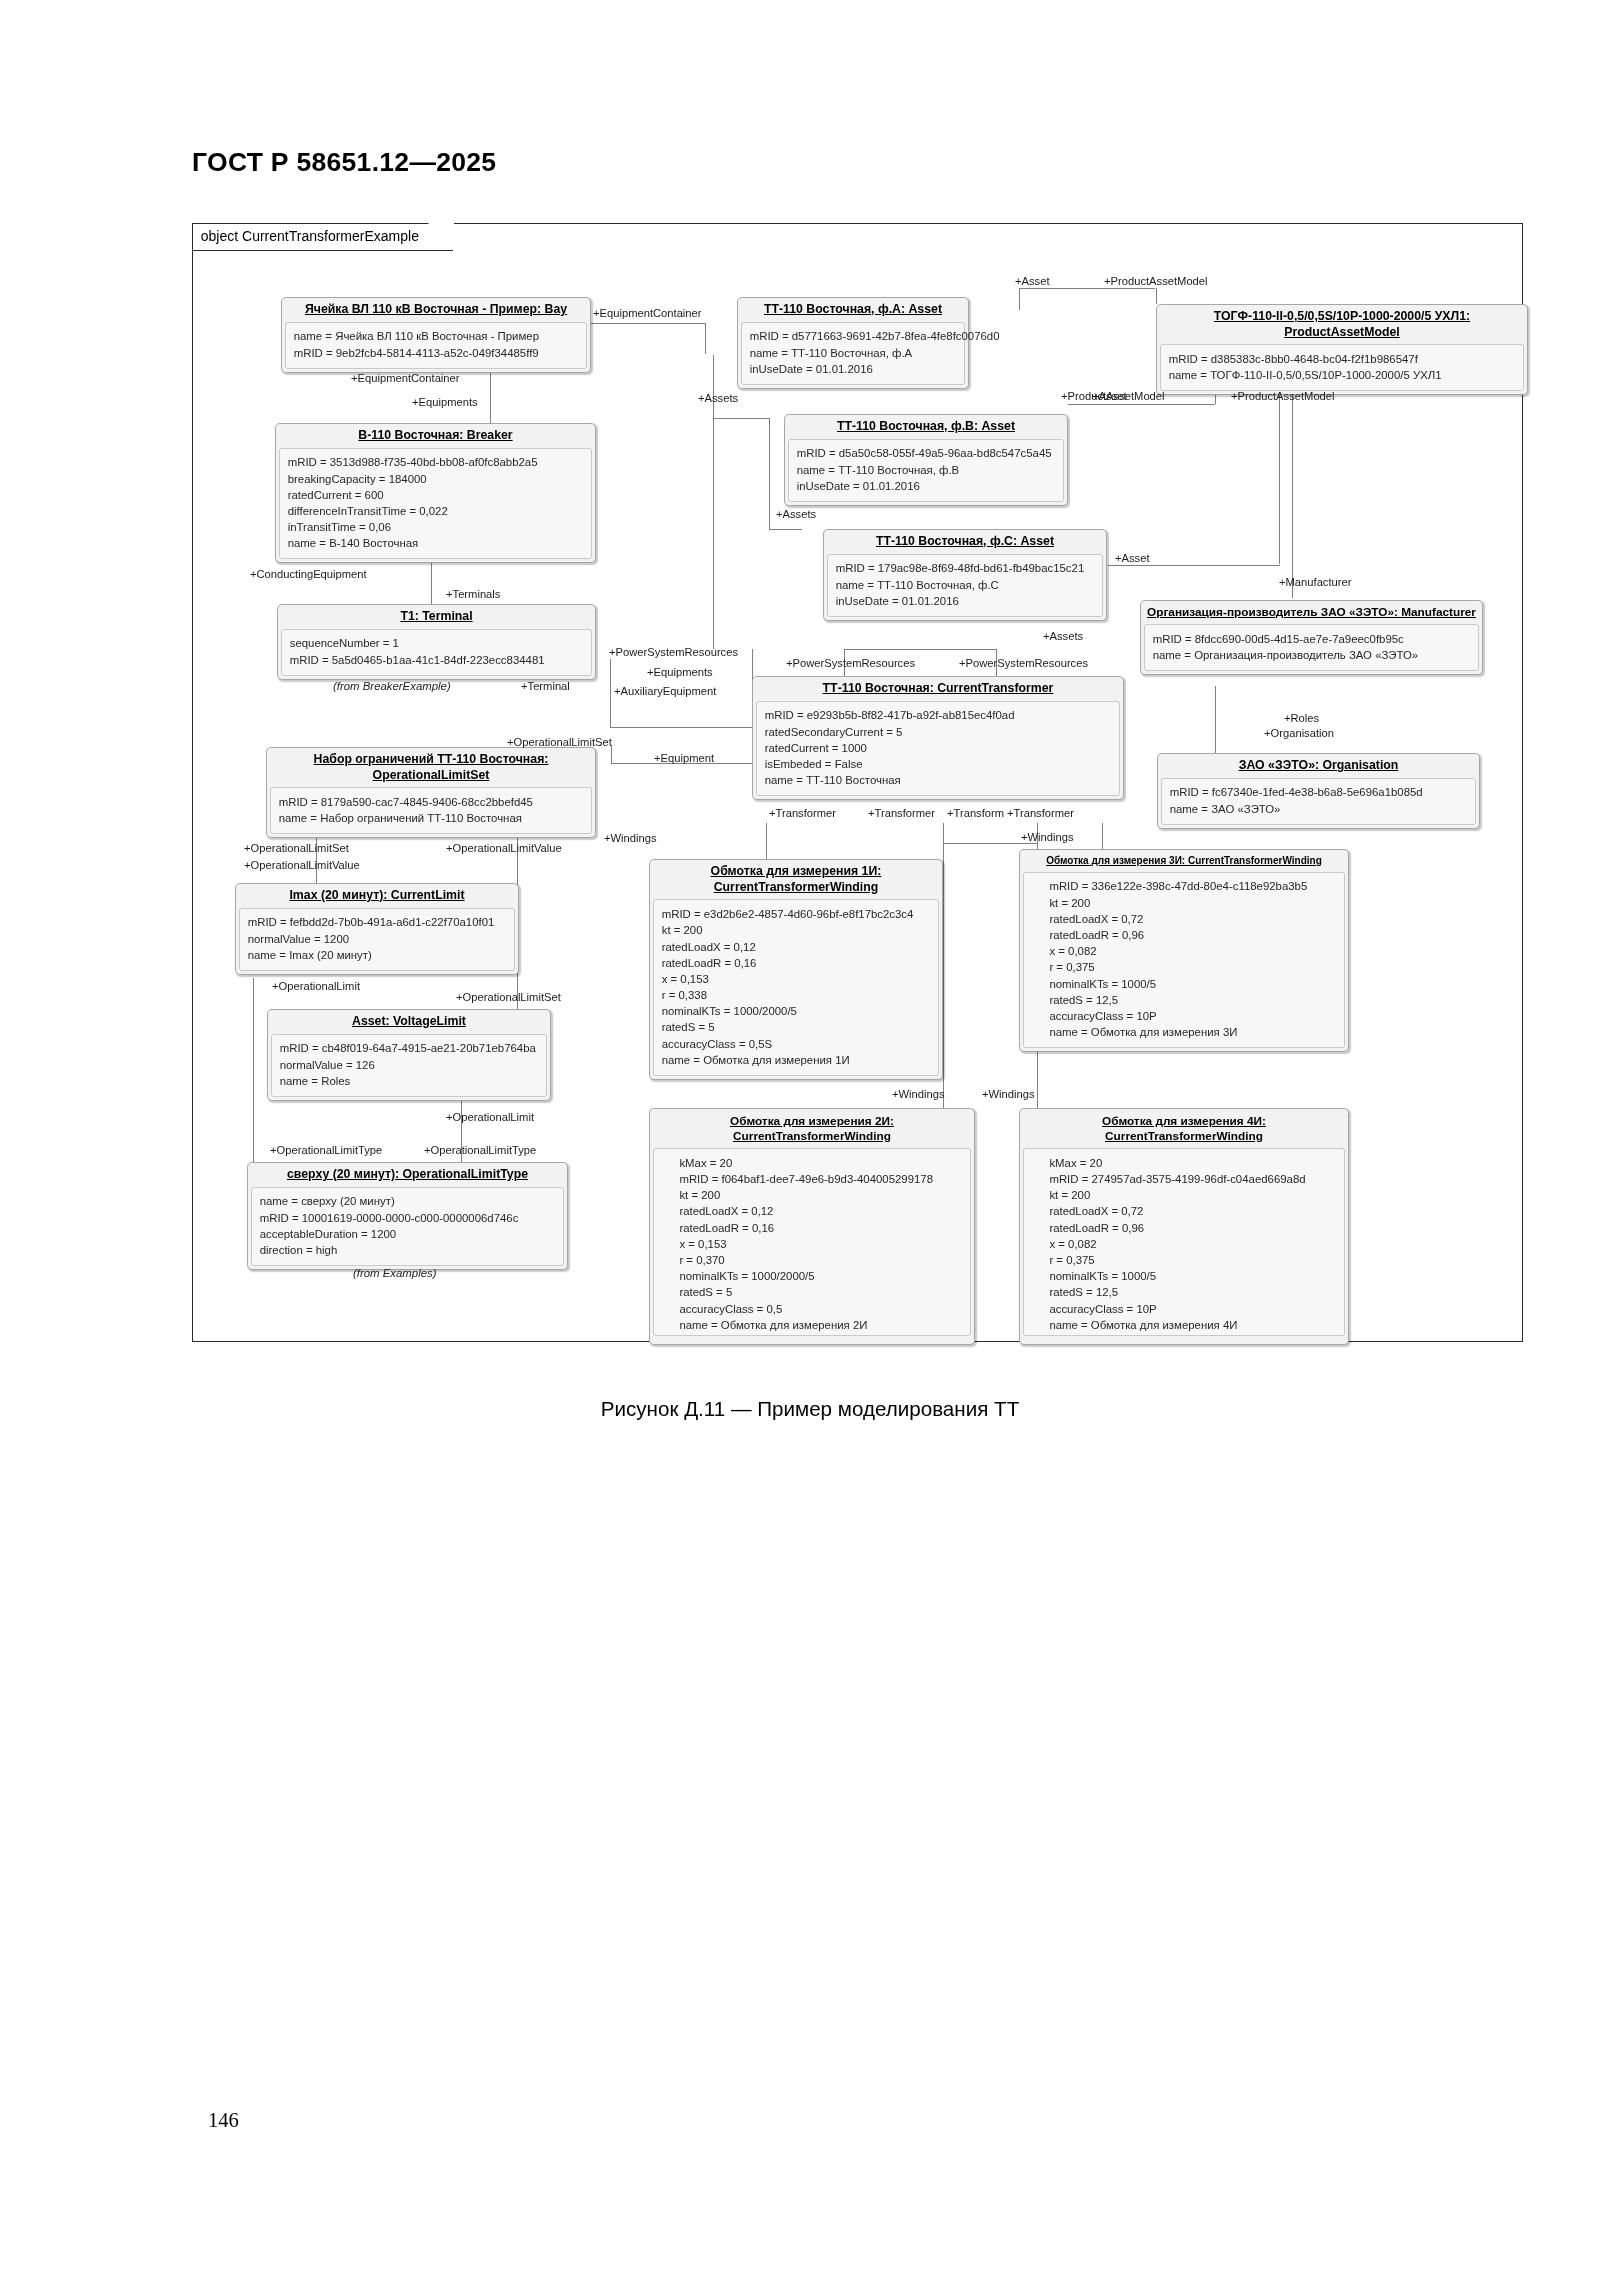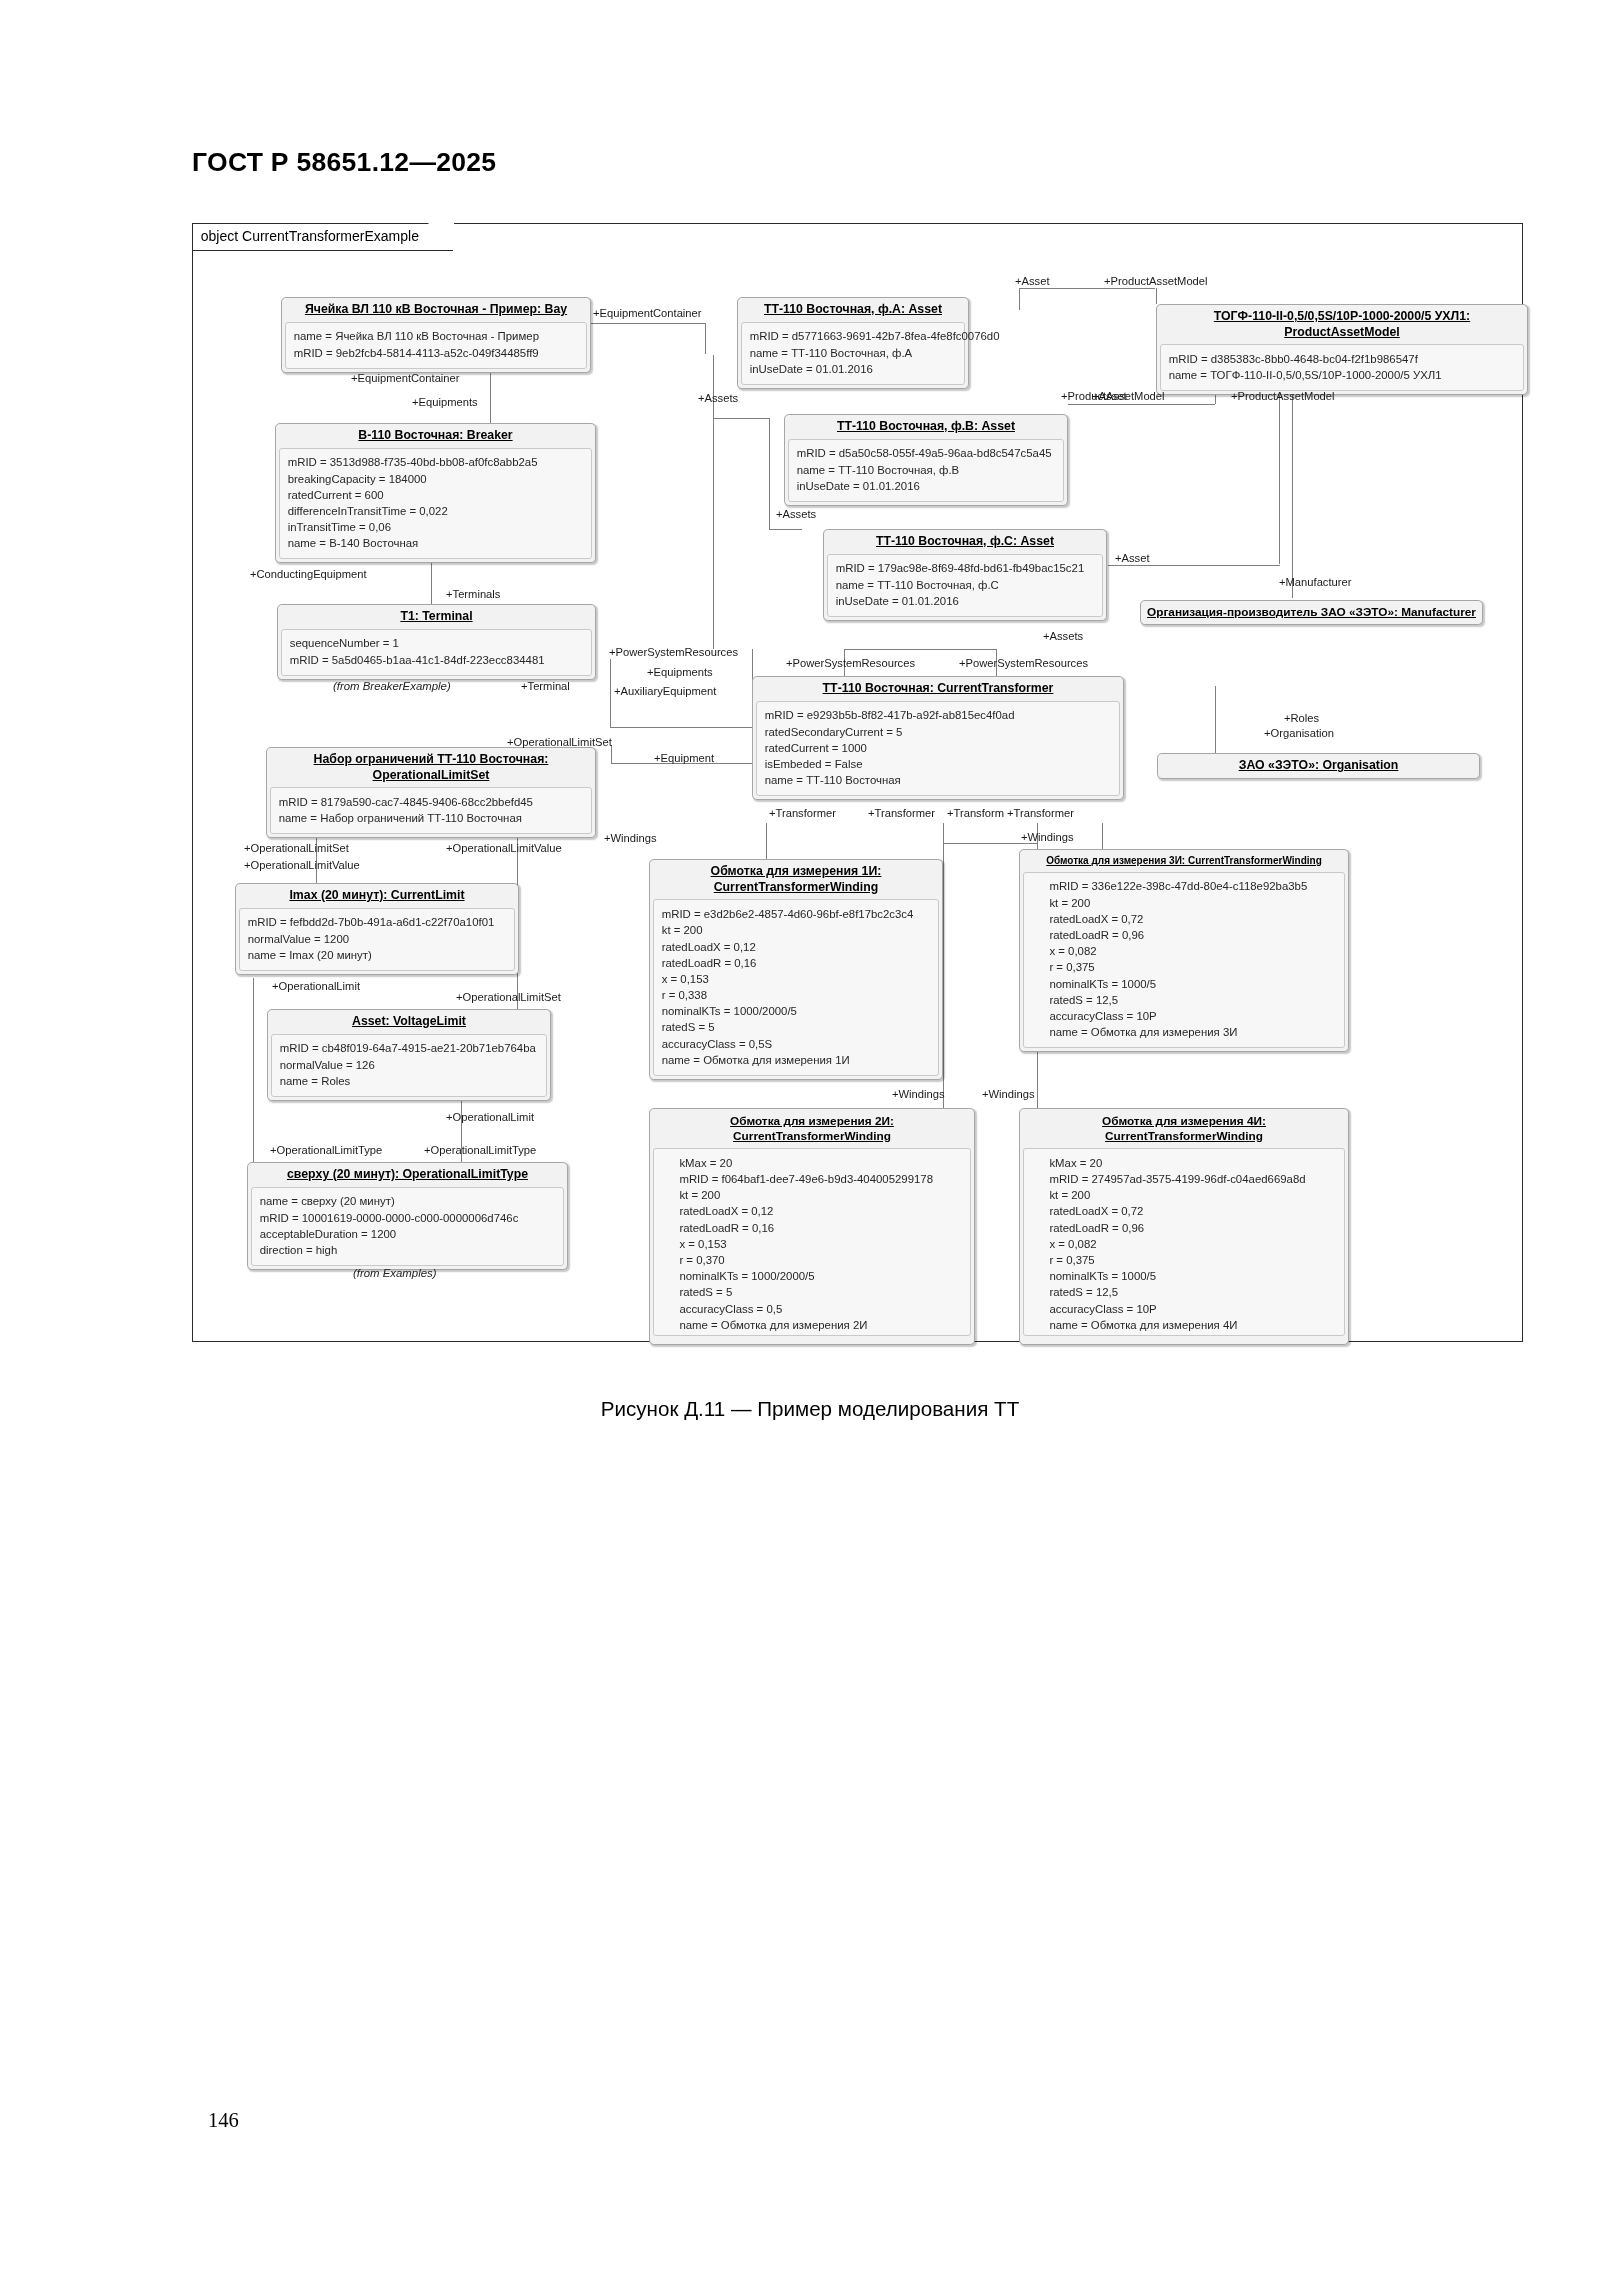--- a/index.html
+++ b/index.html
@@ -223,24 +223,32 @@
     <span>ProductAssetModel</span>
   </div>
   <div class="nbody">
     <div>mRID = d385383c-8bb0-4648-bc04-f2f1b986547f</div>
     <div>name = ТОГФ-110-II-0,5/0,5S/10P-1000-2000/5 УХЛ1</div>
   </div>
 </div>
 
 <div class="node" id="n-manuf" style="left:1140px;top:600px;width:343px;">
   <div class="nhead" style="font-size:11.8px;"><span>Организация-производитель ЗАО «ЗЭТО»: Manufacturer</span></div>
+  <div class="nbody">
+    <div>mRID = 8fdcc690-00d5-4d15-ae7e-7a9eec0fb95c</div>
+    <div>name = Организация-производитель ЗАО «ЗЭТО»</div>
+  </div>
 </div>
 
 <div class="node" id="n-org" style="left:1157px;top:753px;width:323px;">
   <div class="nhead"><span>ЗАО «ЗЭТО»: Organisation</span></div>
+  <div class="nbody">
+    <div>mRID = fc67340e-1fed-4e38-b6a8-5e696a1b085d</div>
+    <div>name = ЗАО «ЗЭТО»</div>
+  </div>
 </div>
 
 <div class="node" id="n-w1" style="left:649px;top:859px;width:294px;">
   <div class="nhead">
     <span>Обмотка для измерения 1И:</span><br>
     <span>CurrentTransformerWinding</span>
   </div>
   <div class="nbody">
     <div>mRID = e3d2b6e2-4857-4d60-96bf-e8f17bc2c3c4</div>
     <div>kt = 200</div>

